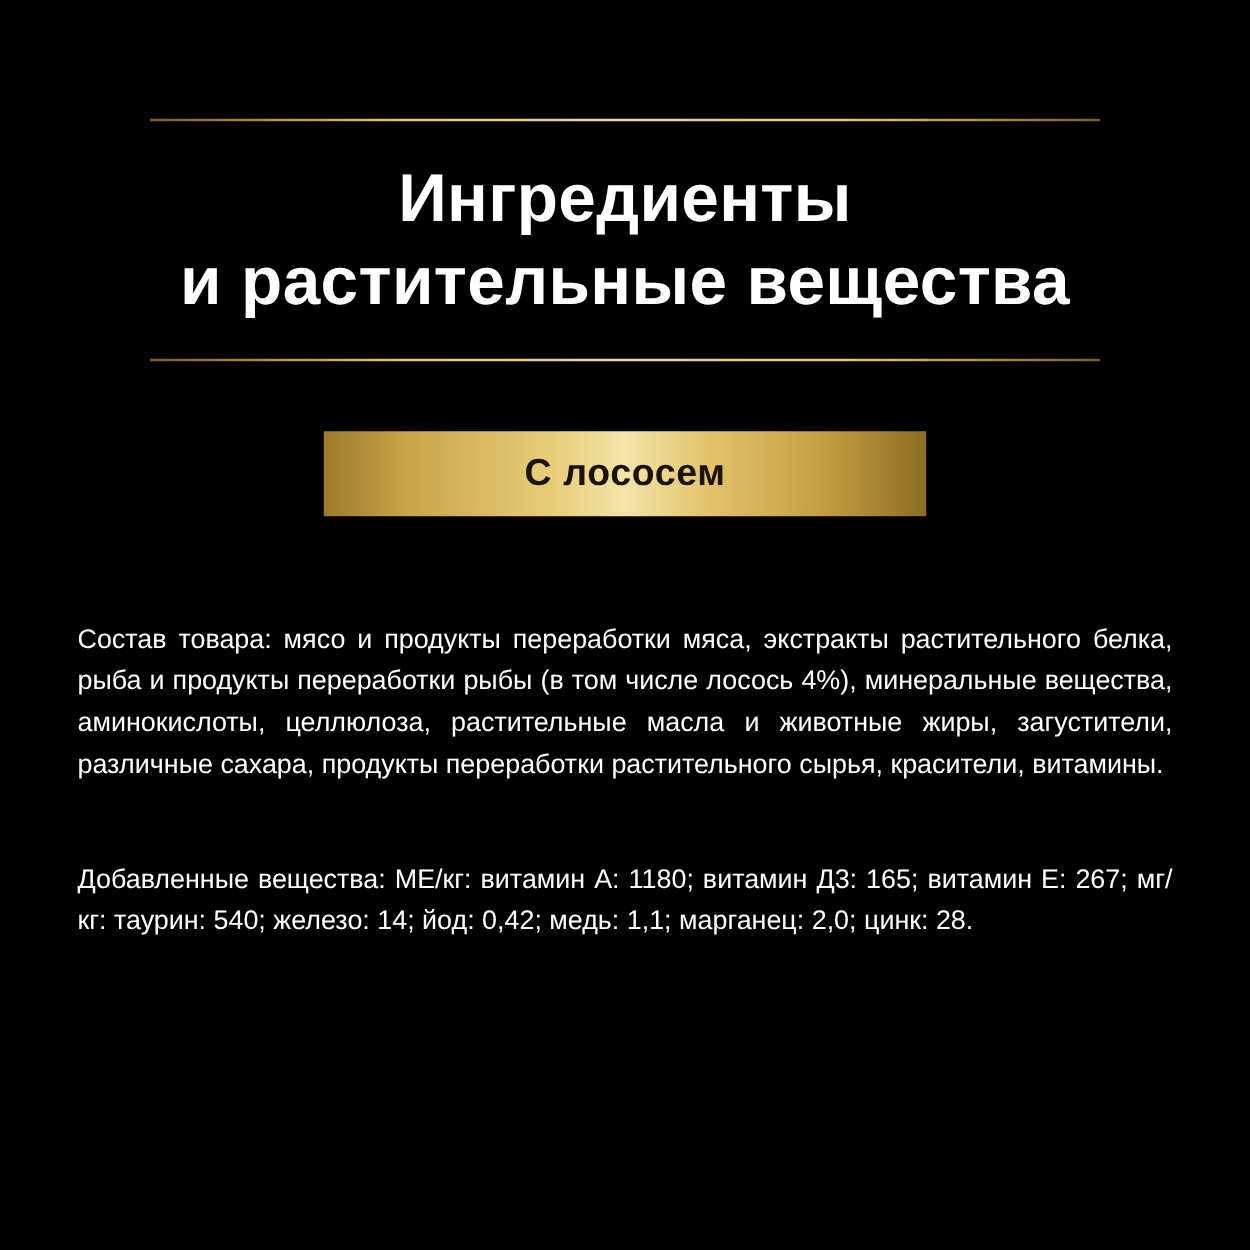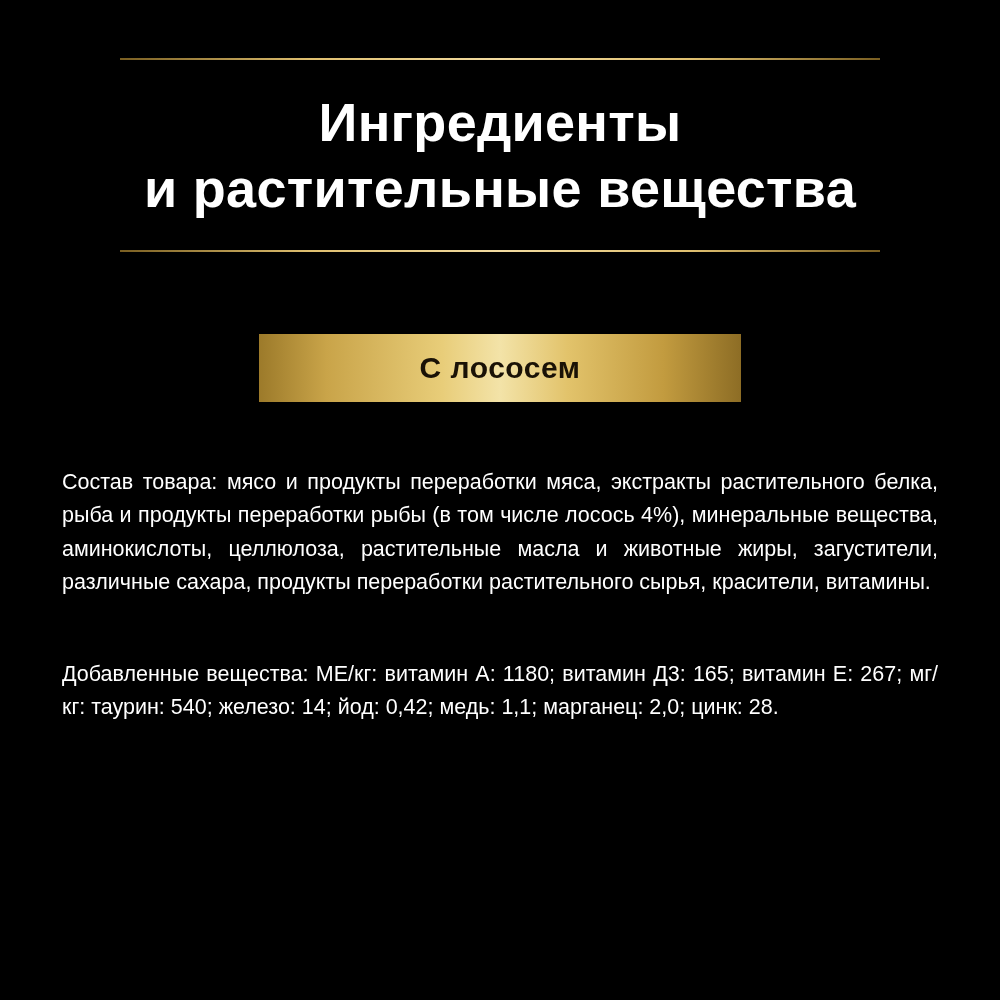--- a/index.html
+++ b/index.html
@@ -17,20 +17,21 @@
     position: relative;
     width: 1000px;
     height: 1000px;
     background: #000000;
     box-sizing: border-box;
   }
 
   
   .header {
     padding-top: 58px;
+    margin-top: 37px;
   }
   .rule {
     width: 760px;
     height: 2px;
     margin: 0 auto;
     background: linear-gradient(to right, #6b531d 0%, #d9b65a 18%, #f0d храм 50%, #d9b65a 82%, #6b531d 100%);
   }
   .rule-top {
     background: linear-gradient(to right, #7a5f22 0%, #e0c070 25%, #f2dba0 50%, #e0c070 75%, #7a5f22 100%);
   }
@@ -49,21 +50,21 @@
   }
   .title .line {
     display: block;
     white-space: nowrap;
   }
 
   
   .banner-wrap {
     display: flex;
     justify-content: center;
-    margin-top: 82px;
+    margin-top: 56px;
   }
   .banner {
     width: 482px;
     height: 68px;
     display: flex;
     align-items: center;
     justify-content: center;
     background: linear-gradient(to right,
       #9c7a2a 0%,
       #c9a449 14%,
@@ -76,21 +77,21 @@
   .banner-text {
     color: #1a1206;
     font-size: 30px;
     font-weight: bold;
     letter-spacing: 0.5px;
   }
 
   
   .content {
     padding: 0 62px;
-    margin-top: 64px;
+    margin-top: 82px;
   }
   p.para {
     color: #ffffff;
     font-size: 21.5px;
     line-height: 1.56;
     text-align: justify;
     margin: 0;
   }
   p.para.block2 {
     margin-top: 58px;

